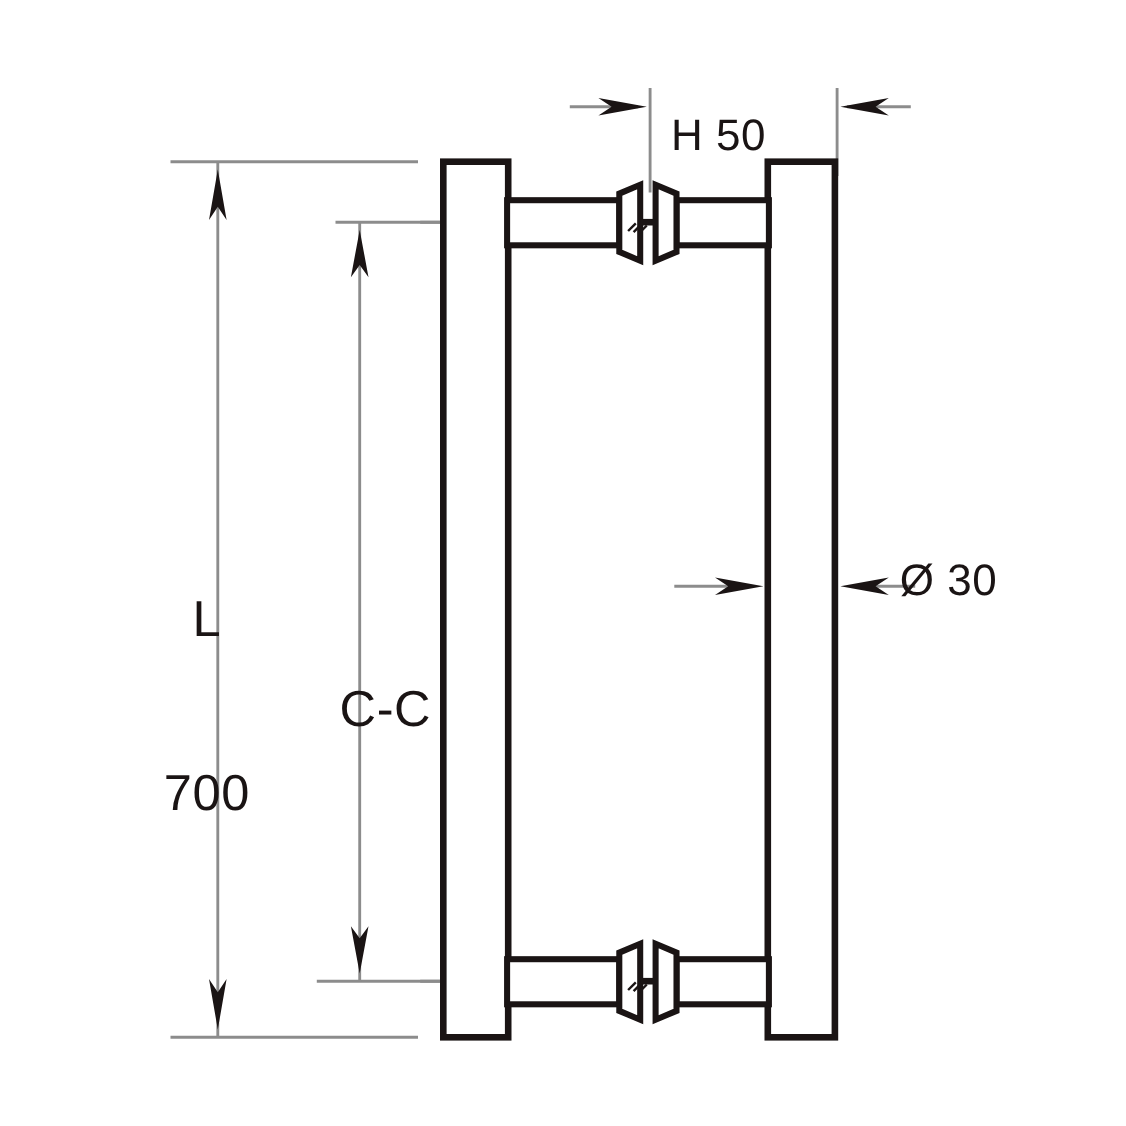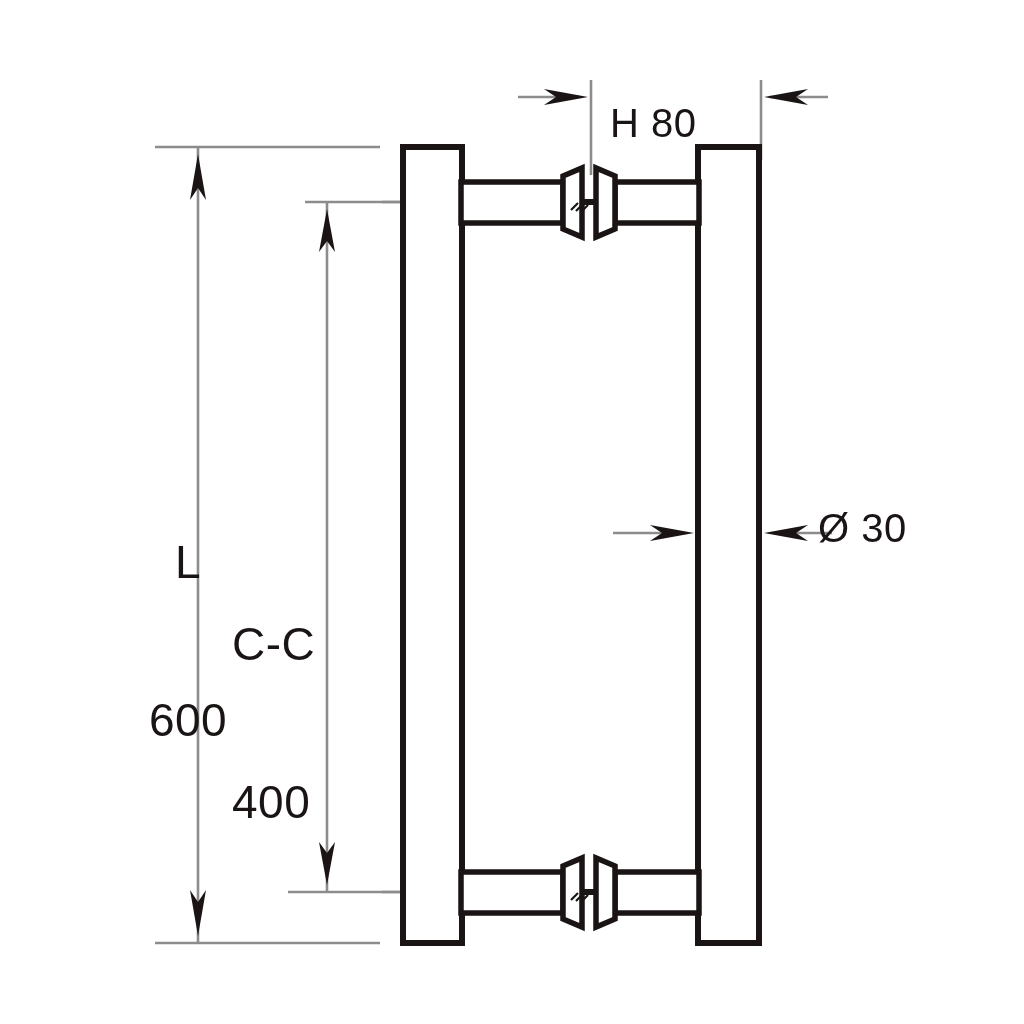--- a/index.html
+++ b/index.html
@@ -38,21 +38,21 @@
     left: 108px;
     top: 430px;
     width: 160px;
     text-align: center;
     font-size: 46px;
   }
   #label-CC {
     left: 232px;
     top: 512px;
     width: 160px;
-    text-align: left;
+    text-align: right;
     font-size: 46px;
   }
   #label-H {
     left: 610px;
     top: 100px;
     font-size: 40px;
   }
   #label-D {
     left: 818px;
     top: 505px;
@@ -143,25 +143,24 @@
           <line x1="576" y1="901" x2="583" y2="894"></line>
           <line x1="581" y1="902" x2="588" y2="895"></line>
         </g>
       </g>
 
     </g>
   </svg>
 
   <div class="dim-label" id="label-L">
     <span class="lbl-line">L</span>
-    <span class="lbl-line">600</span>
+    <span class="lbl-line">700</span>
   </div>
 
   <div class="dim-label" id="label-CC">
     <span class="lbl-line">C-C</span>
-    <span class="lbl-line">400</span>
   </div>
 
-  <div class="dim-label" id="label-H">H 80</div>
+  <div class="dim-label" id="label-H">H 50</div>
 
   <div class="dim-label" id="label-D">Ø 30</div>
 
 </div>
 
 </body></html>

